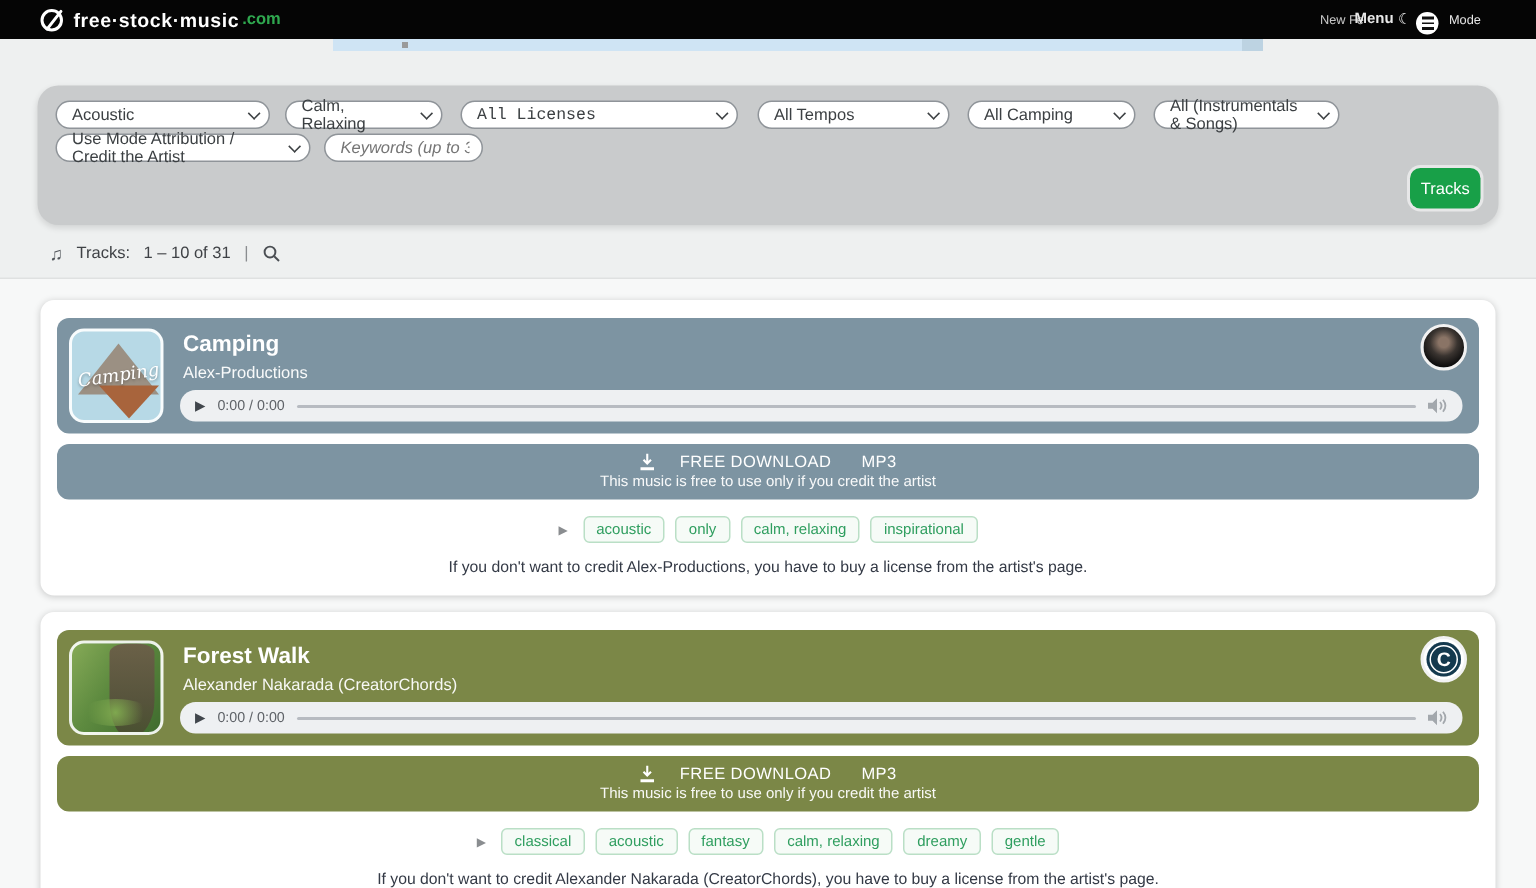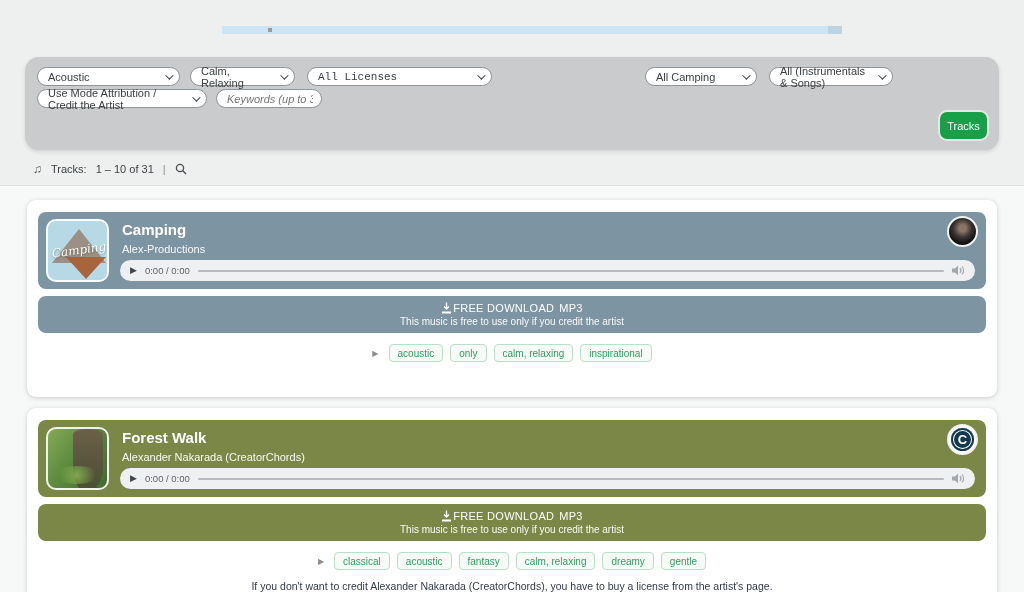--- a/index.html
+++ b/index.html
@@ -100,56 +100,78 @@
   .thumb-forest .trunk { position:absolute; right:4px; top:0; width:30px; height:63px;
     background:linear-gradient(180deg,#6b6148 0%,#57543c 60%,#48502f 100%);
     border-radius:40% 40% 55% 45% / 10% 10% 40% 40%; }
   .thumb-forest .moss { position:absolute; left:6px; bottom:4px; width:46px; height:18px; border-radius:50%;
     background:radial-gradient(circle,#7fa84f 0%,rgba(127,168,79,0) 75%); }
 
   
   .download-btn { position:absolute; left:11px; top:96px; right:11px; height:37px; border-radius:8px;
     color:#fff; display:flex; flex-direction:column; align-items:center; justify-content:center;
     gap:2px; cursor:pointer; }
-  .dl-line1 { display:flex; align-items:center; gap:1px; font-size:11px; letter-spacing:.3px; }
+  .dl-line1 { display:flex; align-items:center; gap:16px; font-size:11px; letter-spacing:.3px; }
   .dl-format { margin-left:4px; }
   .dl-sub { font-size:10px; opacity:.95; }
 
   
   .tags-row { position:absolute; left:0; right:0; top:144px; display:flex; align-items:center;
     justify-content:center; gap:7px; }
   .tags-play-icon { font-size:8px; color:#8a8d90; margin-right:3px; }
   .tag { font-size:10px; color:#2f9e5f; background:#f6fbf7; border:1px solid #badfc6;
     border-radius:4px; padding:2.5px 8px; cursor:pointer; white-space:nowrap; }
 
   .license-note { position:absolute; left:0; right:0; top:172px; text-align:center;
     font-size:10.5px; color:#343a46; }
 </style>
 </head>
 <body>
 
 <div class="page">
 
+  <header class="top-header">
+    <div class="logo">
+      <span class="logo-icon"></span>
+      <span class="logo-text">free·stock·music</span>
+      <span class="logo-tld" style="margin-left:-5px;">.com</span>
+    </div>
+    <div class="header-right">
+      <span class="hdr-newfe">New Fe</span>
+      <span class="hdr-menu">Menu</span>
+      <span class="moon-icon">☾</span>
+      <span class="circle-menu-icon">
+          <i></i>
+          <i></i>
+          <i></i>
+        </span>
+      <span class="hdr-mode">Mode</span>
+    </div>
+  </header>
 
   <div class="notif-bar">
     <span class="notif-dot"></span>
     <span class="notif-cap"></span>
   </div>
 
   <section class="filter-panel">
     <div class="select sel-genre">
       <span>Acoustic</span>
         <i class="chev"></i>
     </div>
     <div class="select sel-mood">
       <span>Calm, Relaxing</span>
         <i class="chev"></i>
     </div>
     <div class="select sel-license">
       <span>All Licenses</span>
+        <i class="chev"></i>
+    </div>
+    <div class="select sel-tempo">
+      <span>All Tempos</span>
         <i class="chev"></i>
     </div>
     <div class="select sel-length">
       <span>All Camping</span>
         <i class="chev"></i>
     </div>
     <div class="select sel-type">
       <span>All (Instrumentals &amp; Songs)</span>
         <i class="chev"></i>
     </div>
@@ -217,20 +239,21 @@
       </div>
 
       <div class="tags-row">
         <span class="tags-play-icon">▶</span>
         <span class="tag">acoustic</span>
         <span class="tag">only</span>
         <span class="tag">calm, relaxing</span>
         <span class="tag">inspirational</span>
       </div>
 
+      <p class="license-note">If you don't want to credit Alex-Productions, you have to buy a license from the artist's page.</p>
     </article>
 
     <article class="track-card card-2">
       <div class="card-header" style="background-color: rgb(123, 135, 71);">
         <div class="thumb thumb-forest">
           <span class="trunk"></span>
           <span class="moss"></span>
         </div>
         <h2 class="track-title">Forest Walk</h2>
         <div class="track-artist">Alexander Nakarada (CreatorChords)</div>

